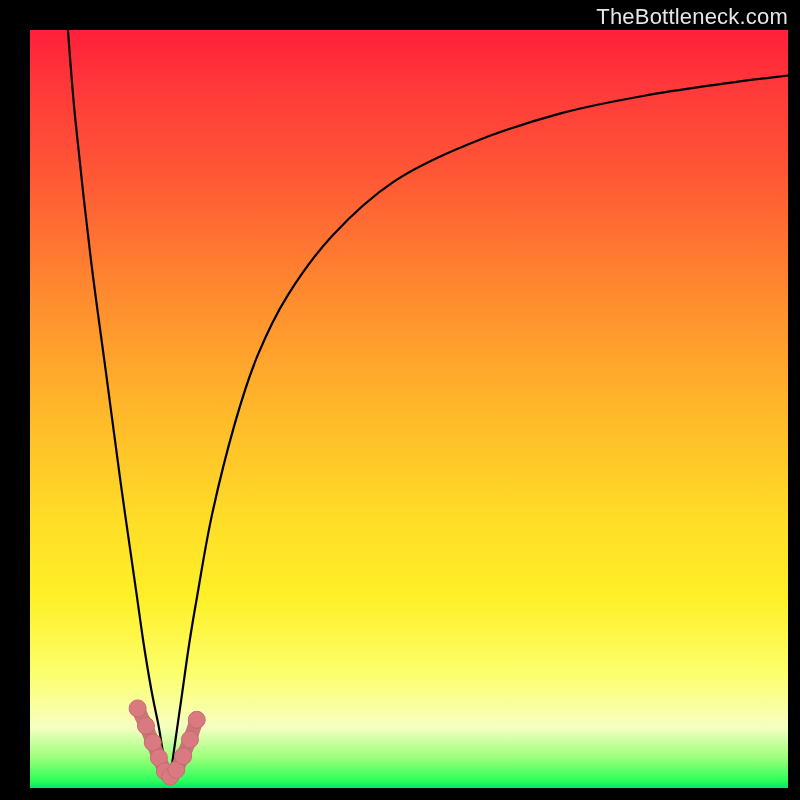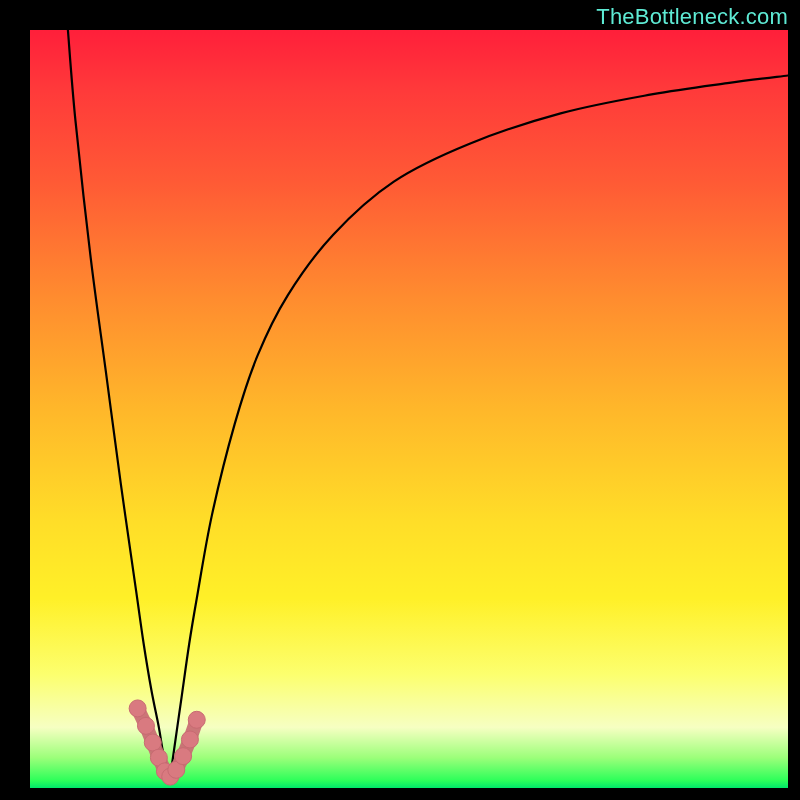--- a/index.html
+++ b/index.html
@@ -39,21 +39,21 @@
       #f6ffc2 92%,
       #9cff7a 96%,
       #2dff5a 99%,
       #00e86a 100%
     );
   }
   .watermark {
     position: absolute;
     top: 4px;
     right: 12px;
-    color: #5eead4;
+    color: #e5e5e5;
     font-size: 22px;
     letter-spacing: 0.2px;
     font-weight: 400;
     user-select: none;
   }
   svg.curve {
     position: absolute;
     left: 0;
     top: 0;
     width: 758px;

